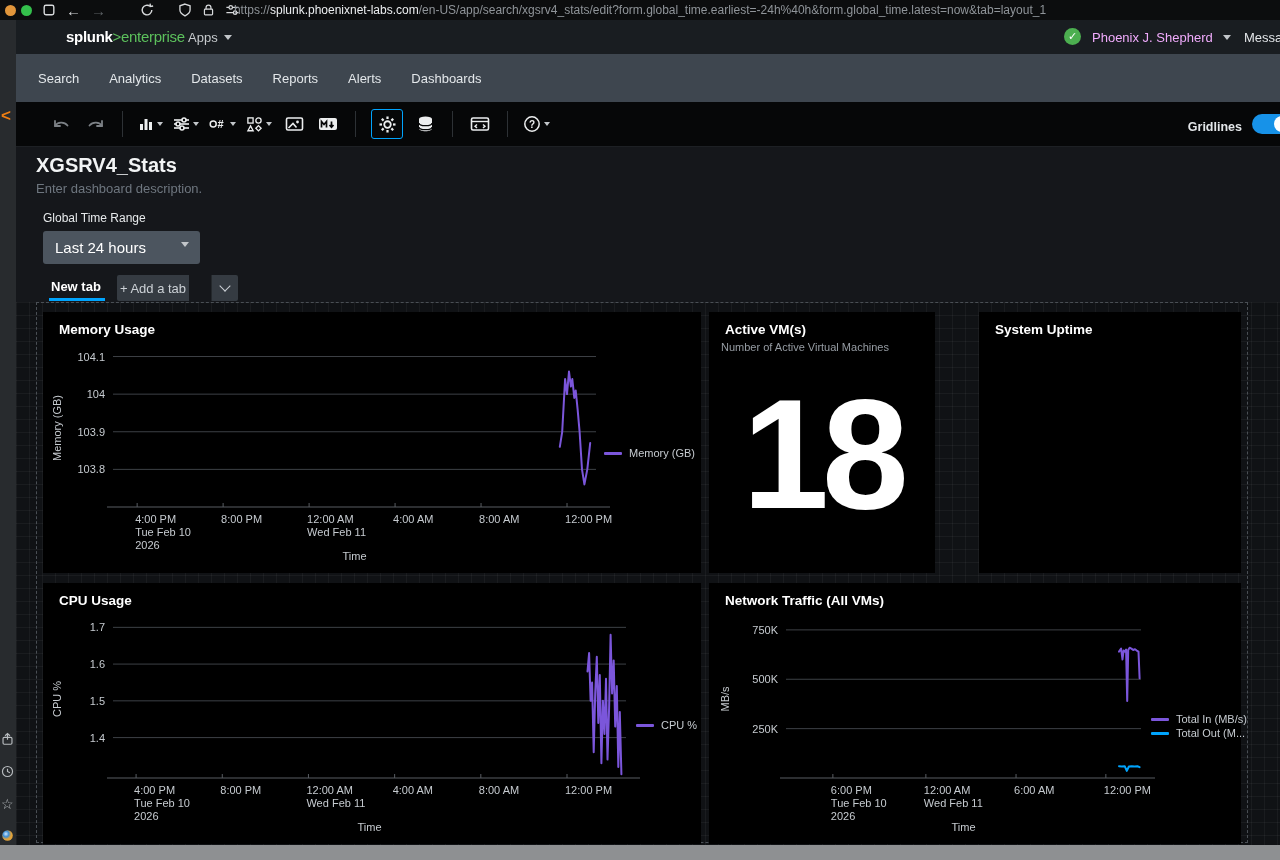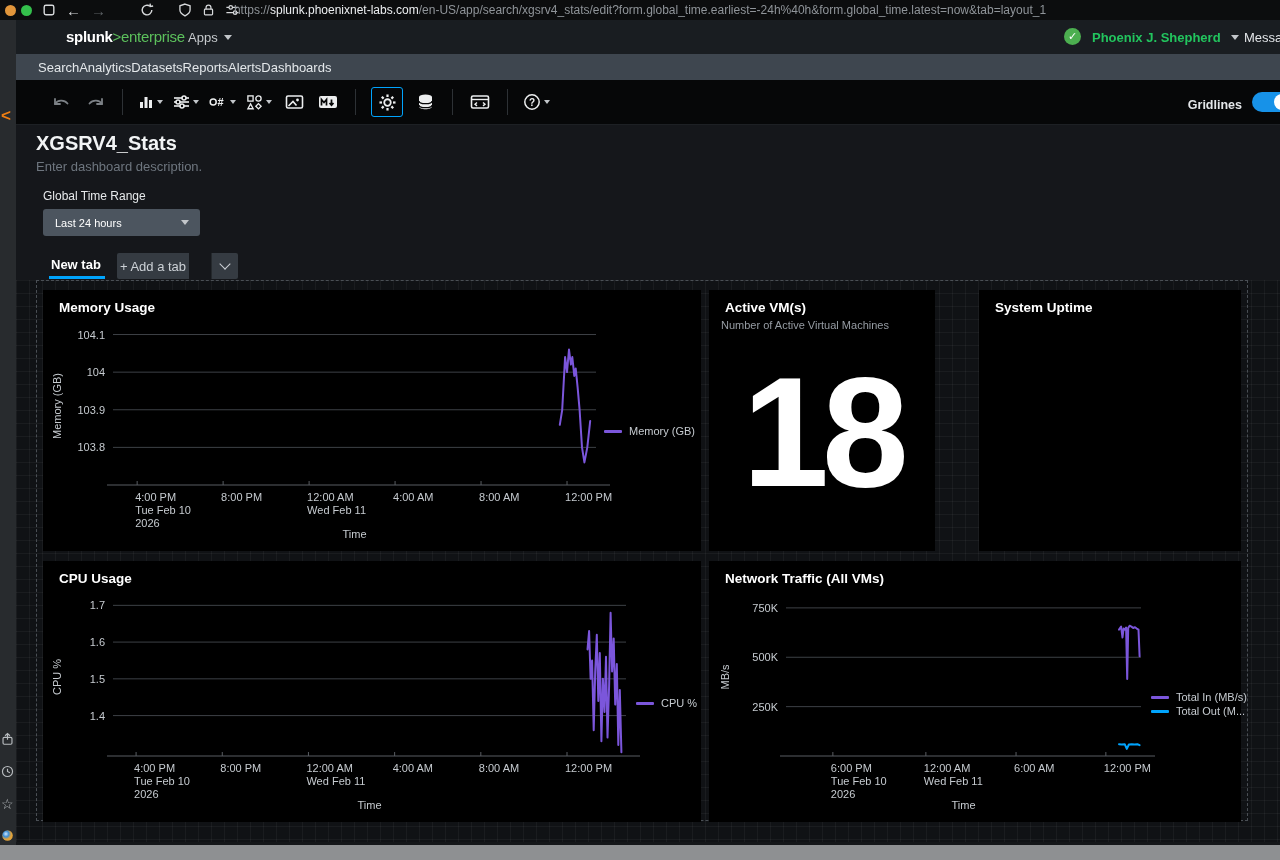--- a/index.html
+++ b/index.html
@@ -18,43 +18,43 @@
   .strip-chev{position:absolute;left:1px;top:86px;color:#ee7d12;font-size:17px;font-weight:bold;}
   .strip-ic{position:absolute;left:1px;color:#b9bdc0;}
   
   .app{position:absolute;left:16px;top:20px;width:1264px;height:825px;}
   .splunk-header{position:relative;height:34px;background:#191d21;}
   .logo{position:absolute;left:14px;top:8px;font-size:15px;color:#fff;font-weight:bold;letter-spacing:-.3px;margin-left:36px;}
   .logo .grn{color:#5cc05c;font-weight:normal;}
   .apps{position:absolute;left:172px;top:10px;font-size:13px;color:#c6cacd;display:flex;align-items:center;gap:6px;}
   .avatar{position:absolute;left:1048px;top:8px;width:17px;height:17px;border-radius:50%;background:#4caf50;
           color:#fff;font-size:11px;line-height:17px;text-align:center;}
-  .username{position:absolute;left:1076px;top:10px;font-size:13px;color:#22c55e;display:flex;align-items:center;gap:10px;font-weight:bold;}
+  .username{position:absolute;left:1076px;top:10px;font-size:13px;color:#f0abfc;display:flex;align-items:center;gap:10px;}
   .messages{position:absolute;left:1228px;top:10px;font-size:13px;color:#e2e5e8;white-space:nowrap;}
   .caret{width:0;height:0;border-left:4px solid transparent;border-right:4px solid transparent;border-top:5px solid #c2c6ca;display:inline-block;}
   
-  .nav-bar{height:26px;background:#3e464f;display:flex;align-items:center;padding-left:22px;}
+  .nav-bar{height:48px;background:#3e464f;display:flex;align-items:center;gap:30px;padding-left:22px;}
   .nav-item{font-size:13px;color:#e3e7ea;}
   
   .toolbar{height:44px;background:#060708;display:flex;align-items:center;padding-left:28px;border-bottom:1px solid #1d2024;}
   .tbtn{display:flex;align-items:center;justify-content:center;min-width:24px;height:28px;margin:0 5px;gap:3px;}
   .tbtn.boxed{border:1.5px solid #00a4fd;border-radius:3px;width:30px;}
   .tsep{width:1px;height:26px;background:#2d3135;margin:0 10px;}
   .mini-caret{width:0;height:0;border-left:3.5px solid transparent;border-right:3.5px solid transparent;border-top:4.5px solid #c2c6ca;}
   .gridlines{margin-left:auto;display:flex;align-items:flex-end;gap:10px;}
   .gridlines-label{font-size:12.5px;color:#e3e6e9;font-weight:bold;}
   .toggle{width:40px;height:20px;border-radius:10px;background:#1792e8;position:relative;margin-right:-12px;}
   .toggle::after{content:'';position:absolute;right:2px;top:2px;width:16px;height:16px;border-radius:50%;background:#fff;}
   
   .content{position:relative;height:717px;background:#15171b;}
   .page-title{position:absolute;left:20px;top:7px;font-size:20px;font-weight:bold;color:#f2f4f5;}
   .page-desc{position:absolute;left:20px;top:34px;font-size:13px;color:#6e767f;}
   .gtr-label{position:absolute;left:27px;top:64px;font-size:12px;color:#e6e9eb;}
-  .dropdown{position:absolute;left:27px;top:84px;width:157px;height:27px;background:#4c555f;border-radius:3px;
-            display:flex;align-items:center;font-size:11px;color:#fff;padding-left:12px;box-sizing:border-box;}
+  .dropdown{position:absolute;left:27px;top:84px;width:157px;height:33px;background:#4c555f;border-radius:3px;
+            display:flex;align-items:center;font-size:15px;color:#fff;padding-left:12px;box-sizing:border-box;}
   .dropdown .caret{position:absolute;right:11px;top:11px;}
   .tab-active{position:absolute;left:35px;top:132px;font-size:13px;font-weight:bold;color:#fff;}
   .tab-underline{position:absolute;left:33px;top:151px;width:56px;height:3px;background:#00a4fd;}
   .tab-add{position:absolute;left:101px;top:128px;width:72px;height:26px;background:#353b42;border-radius:2px 0 0 2px;
            font-size:13px;color:#ccd1d6;display:flex;align-items:center;justify-content:center;}
   .tab-chev{position:absolute;left:195px;top:128px;width:26px;height:26px;background:#353b42;border-radius:0 2px 2px 0;
             display:flex;align-items:center;justify-content:center;border-left:1px solid #24282c;}
   .chev{width:7px;height:7px;border-right:1.8px solid #ccd1d6;border-bottom:1.8px solid #ccd1d6;transform:rotate(45deg);margin-top:-4px;}
   .grid-region{position:absolute;left:0;right:0;top:155px;height:562px;background:#101215;
       background-image:repeating-linear-gradient(to right,rgba(255,255,255,.045) 0 1px,transparent 1px 13px),

